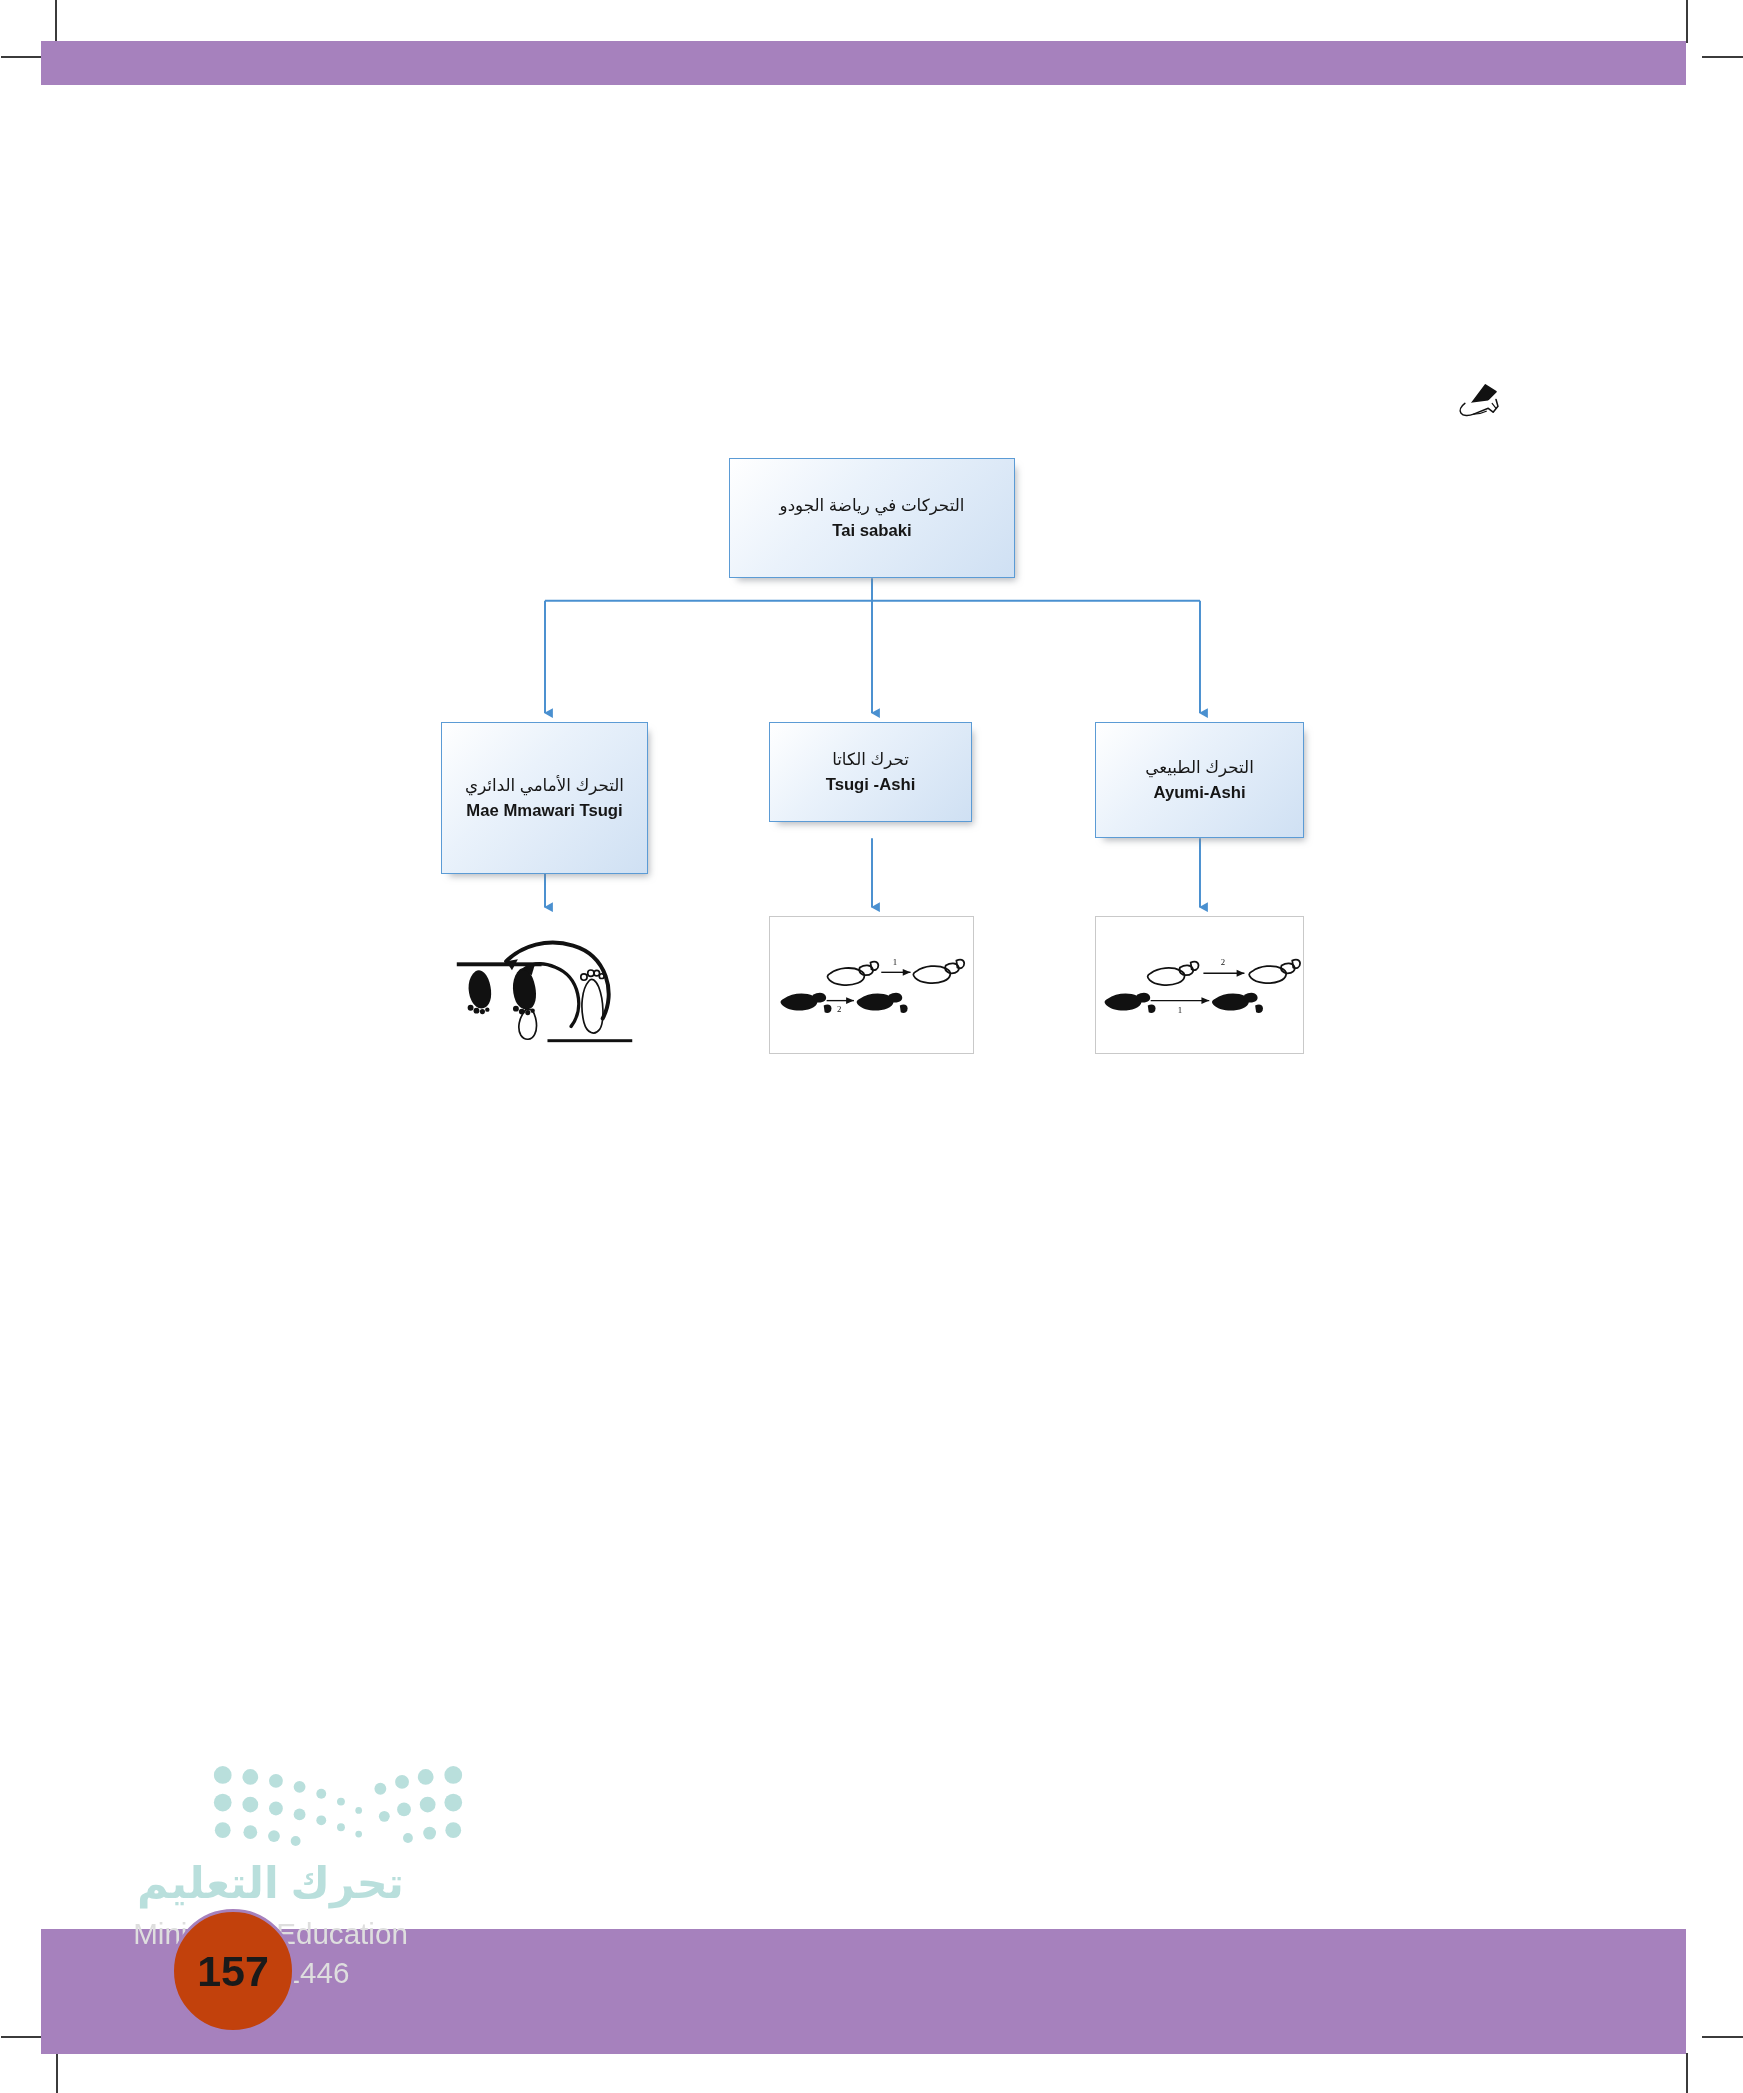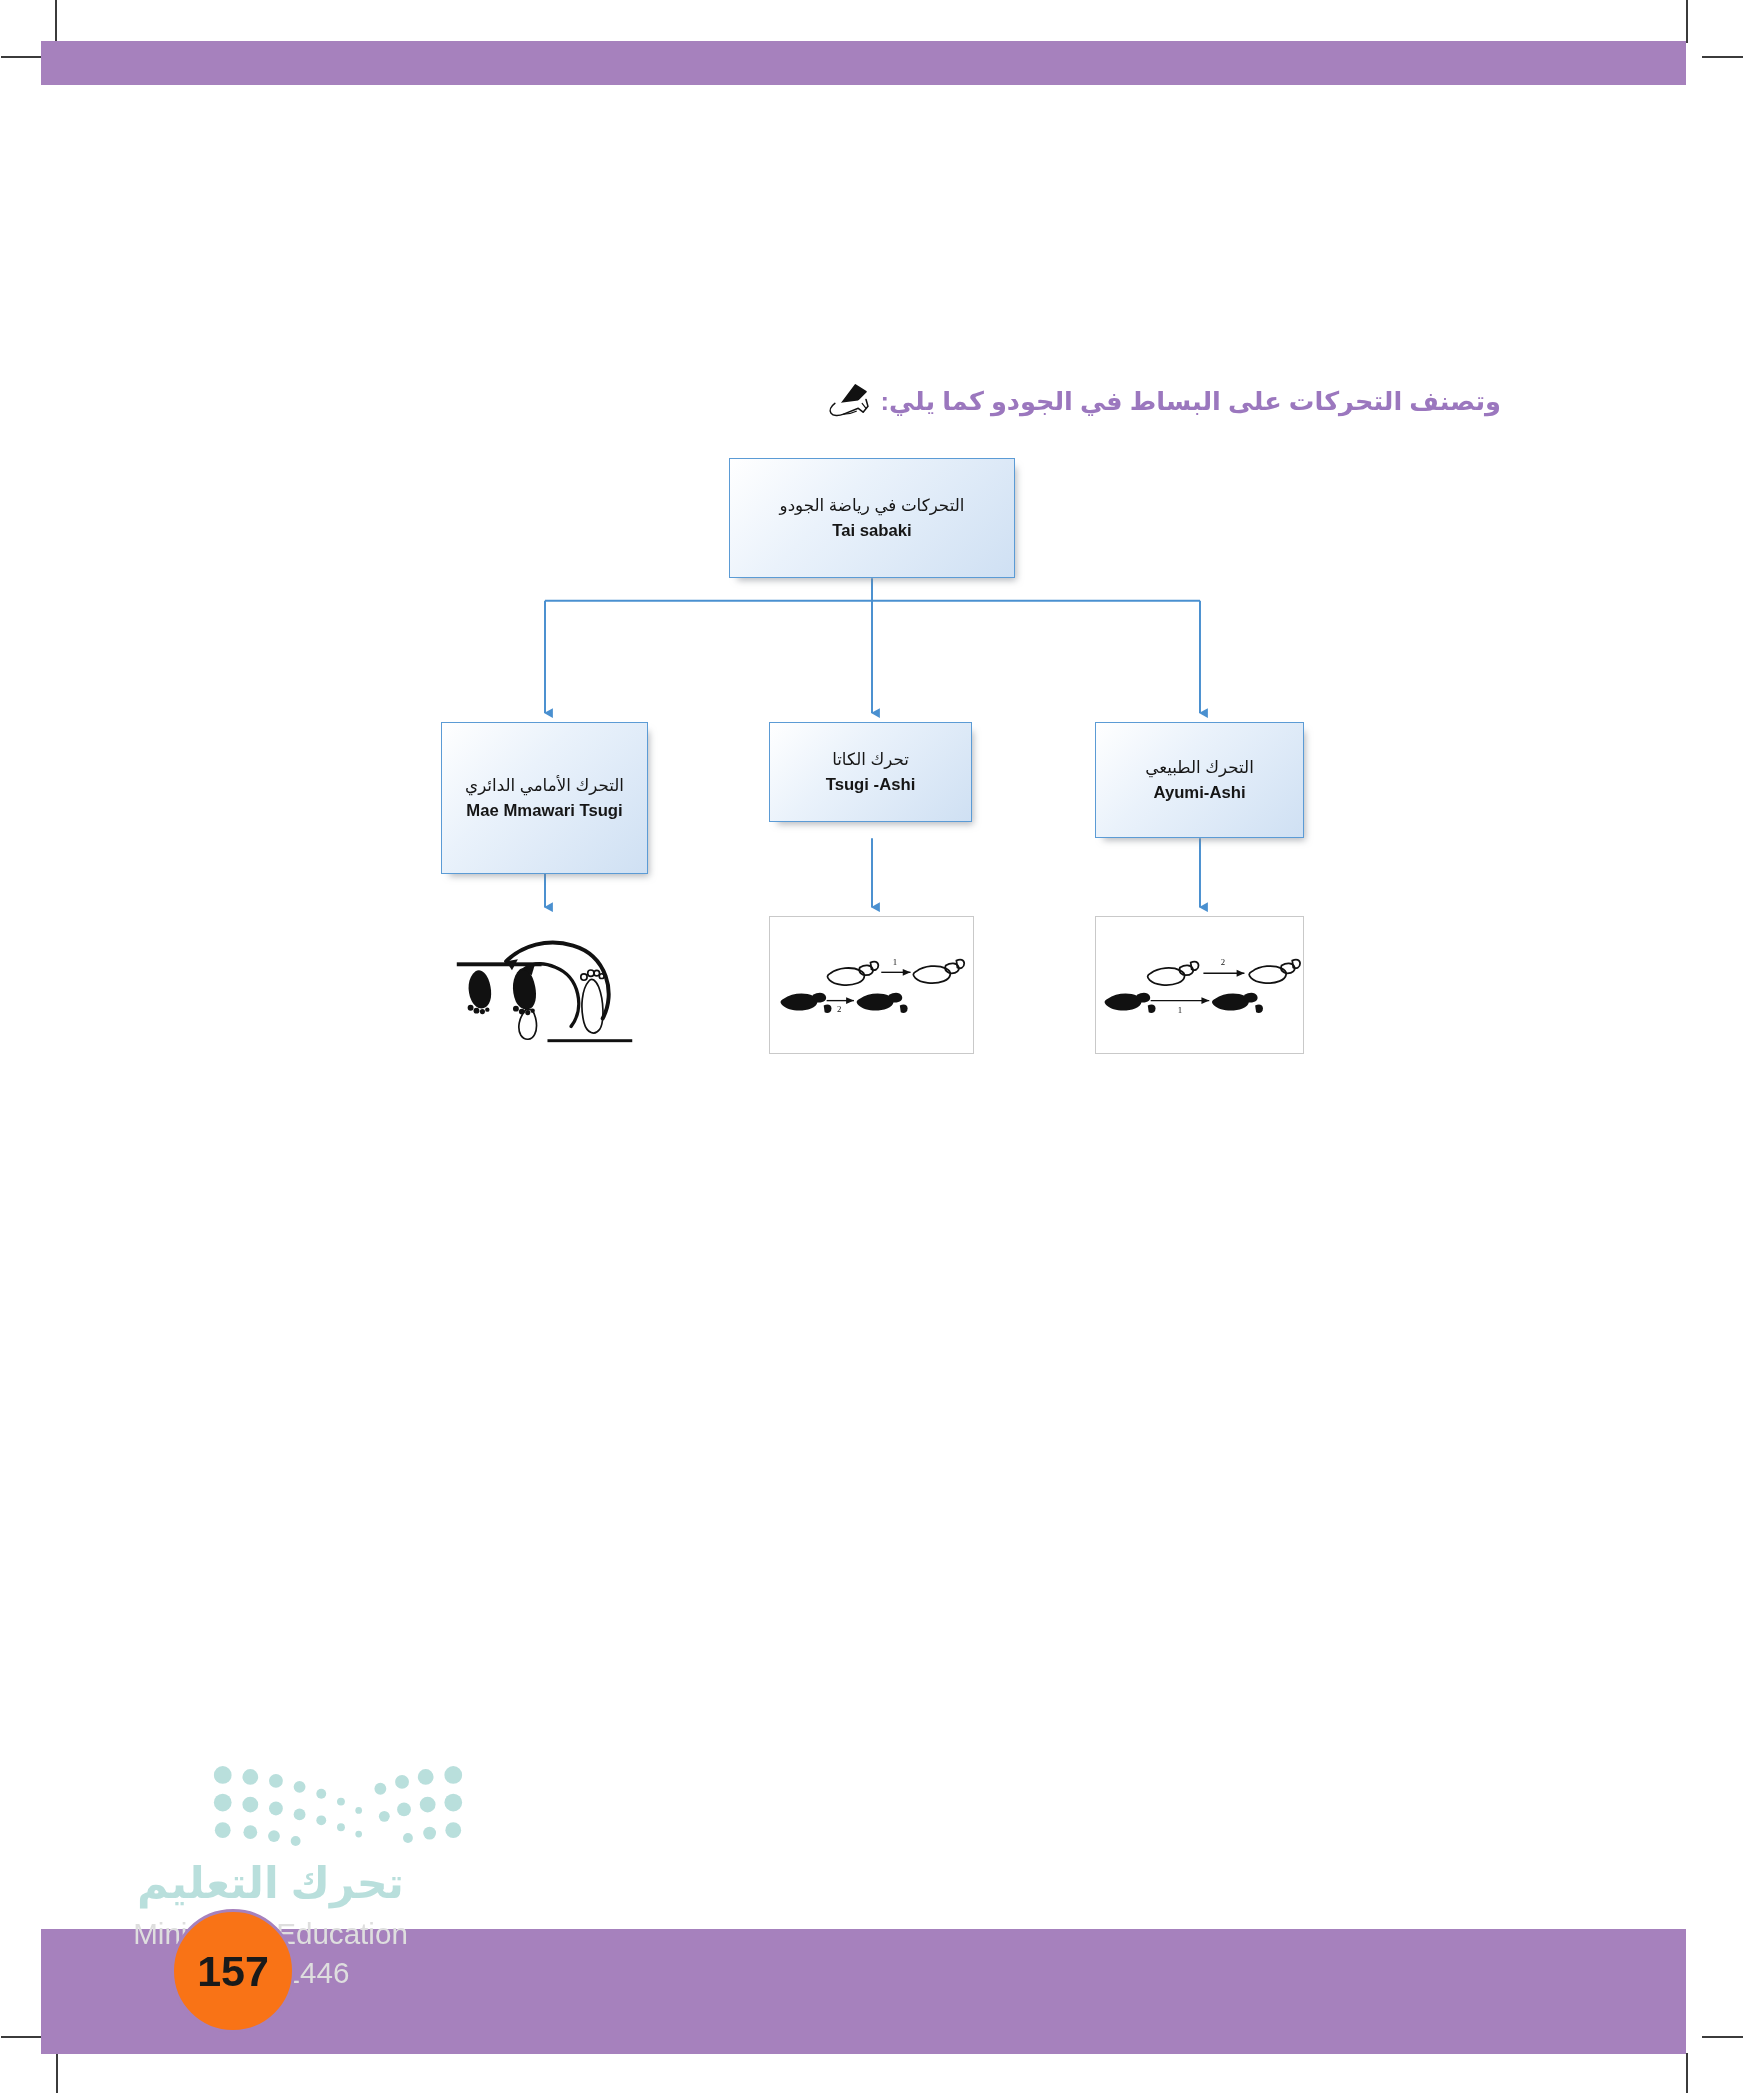--- a/index.html
+++ b/index.html
@@ -96,21 +96,21 @@
   .moe-yr{
     position:absolute;left:-97px;top:195px;width:325px;
     color:#dedede;font-size:29.6px;direction:ltr;
     text-align:center;white-space:nowrap;line-height:1;
   }
 
   
   .page-badge{
     position:absolute;left:171px;top:1909px;width:118px;height:118px;
     border-radius:50%;
-    background:#f97316;
+    background:#c2410c;
     border:3px solid #a681bd;
     display:flex;align-items:center;justify-content:center;
     color:#1a1a1a;font-size:43px;font-weight:bold;font-family:"Liberation Sans",sans-serif;
   }
 </style>
 </head>
 <body>
 
 <div class="crop v" style="left:55px;top:0;height:43px;"></div>
 <div class="crop h" style="left:0;top:56px;width:41px;"></div>
@@ -118,21 +118,20 @@
 <div class="crop h" style="left:1702px;top:56px;width:41px;"></div>
 <div class="crop h" style="left:0;top:2036px;width:41px;"></div>
 <div class="crop v" style="left:56px;top:2053px;height:40px;"></div>
 <div class="crop h" style="left:1702px;top:2036px;width:41px;"></div>
 <div class="crop v" style="left:1686px;top:2053px;height:40px;"></div>
 
 <div class="band band-top"></div>
 <div class="band band-bottom"></div>
 
 <div class="heading-row">
-  <span class="heading-text">وتصنف التحركات على البساط في الجودو كما يلي:</span>
   <svg class="pencil-icon" viewBox="0 0 46 38" aria-hidden="true">
     <g fill="none" stroke="#111" stroke-width="1.6" stroke-linejoin="round" stroke-linecap="round">
       <path d="M30 3 L41 10 L22 29 L13 31 L15 23 Z" fill="#111" stroke="#111"></path>
       <path d="M13 31 L15 23" stroke="#fff" stroke-width="1"></path>
       <path d="M9 22 C5 25 3 29 5 32 C7 35 13 35 18 33 L33 27 L38 31 L43 25 L41 18" fill="#fff" stroke="#111"></path>
       <path d="M18 33 C22 33 27 32 31 30" stroke="#111" stroke-width="1.2"></path>
       <path d="M37 22 L41 27" stroke="#111" stroke-width="1.2"></path>
     </g>
   </svg>
 </div>

